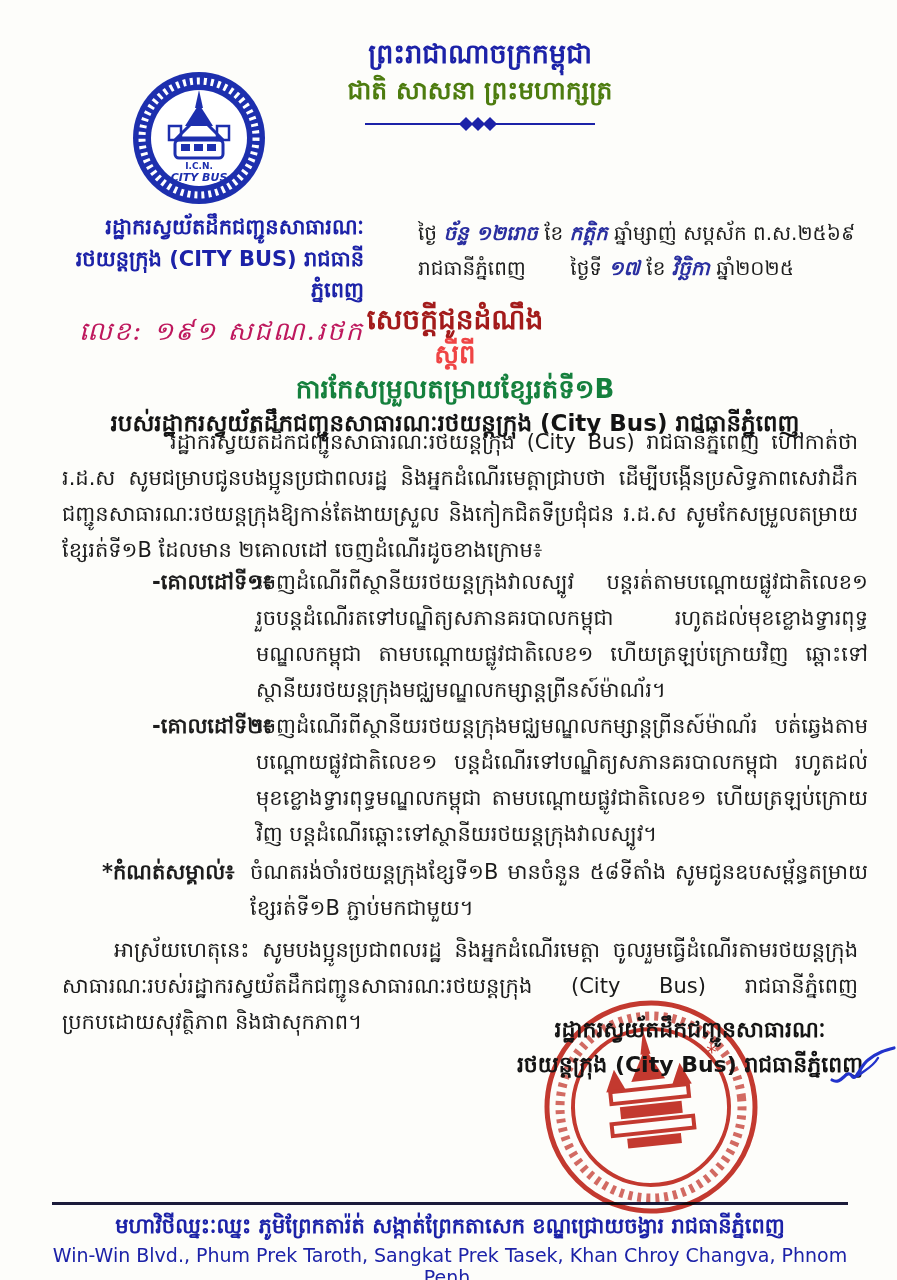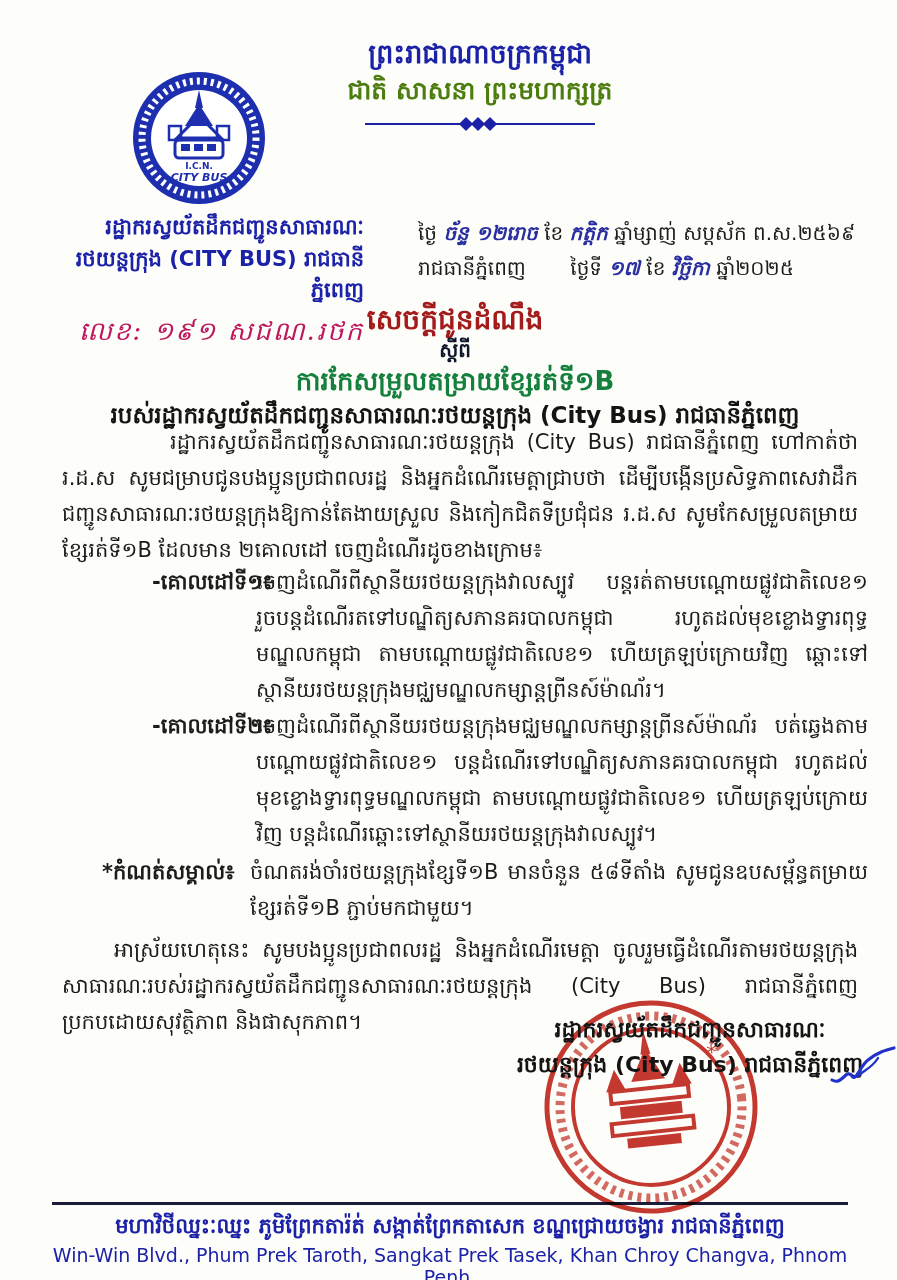--- a/index.html
+++ b/index.html
@@ -29,21 +29,21 @@
              font-family:"DejaVu Serif", serif; letter-spacing:2px; }
 
   
   .dateline { position:absolute; left:418px; top:216px; width:470px; font-size:20px; line-height:1.75; }
   .hand { color:#2a2fa0; font-style:italic; font-family:"DejaVu Serif", serif; font-weight:bold; }
   .dl2-place { display:inline-block; margin-right:38px; }
 
   
   .title-block { position:absolute; left:60px; top:302px; width:790px; text-align:center; }
   .tl1 { font-size:28px; font-weight:bold; color:#a31b1b; line-height:1.25; }
-  .tl2 { font-size:20px; font-weight:bold; color:#0f172a; line-height:1.35; }
+  .tl2 { font-size:26px; font-weight:bold; color:#ef4444; line-height:1.35; }
   .tl3 { font-size:26px; font-weight:bold; color:#15803d; line-height:1.35; }
   .tl4 { font-size:23px; font-weight:bold; color:#141414; line-height:1.4; }
 
   
   .para { position:absolute; left:62px; width:796px; font-size:21px; line-height:36px;
           text-align:justify; color:#1a1a1a; }
   .p1 { top:424px; text-indent:108px; }
   .goal { position:absolute; left:152px; width:716px; font-size:21px; line-height:36px; }
   .goal-label { position:absolute; left:0; top:0; font-weight:bold; white-space:nowrap; }
   .goal-text { margin-left:104px; text-align:justify; }

